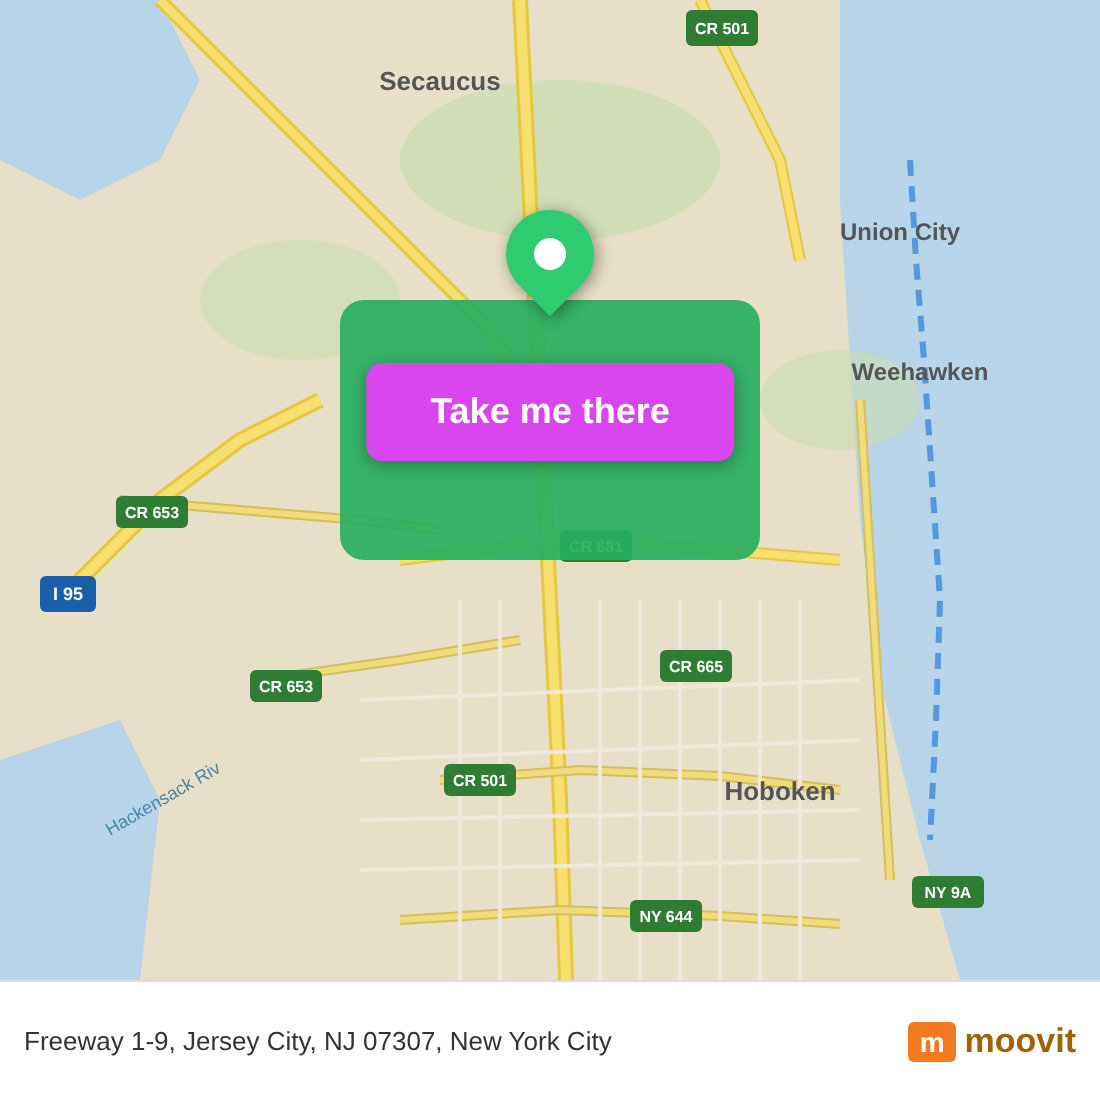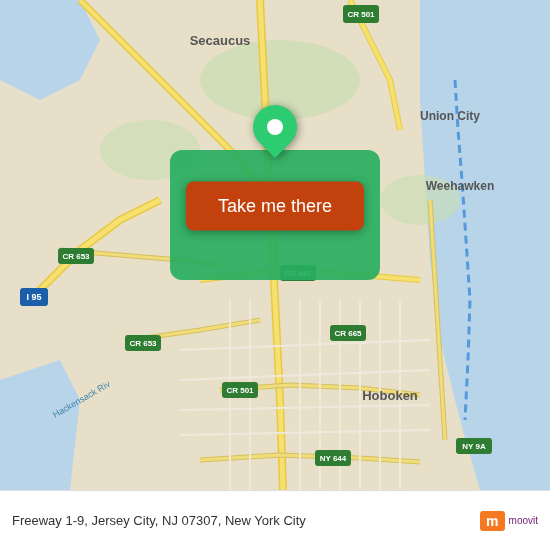--- a/index.html
+++ b/index.html
@@ -46,38 +46,38 @@
     .moovit-m {
       background: #f47920;
       color: white;
       font-weight: bold;
       font-size: 14px;
       padding: 2px 6px;
       border-radius: 3px;
     }
 
     .moovit-text {
-      color: #701a75;
-      font-weight: normal;
-      font-size: 10px;
+      color: #a16207;
+      font-weight: bold;
+      font-size: 17px;
     }
 
     
     #take-me-there-btn {
       position: absolute;
       left: 50%;
       top: 42%;
       transform: translate(-50%, -50%);
-      background: #c2410c;
+      background: #d946ef;
       color: white;
       border: none;
       border-radius: 8px;
       padding: 14px 32px;
       font-size: 18px;
-      font-weight: 400;
+      font-weight: 700;
       cursor: pointer;
       z-index: 10;
       white-space: nowrap;
       box-shadow: 0 2px 8px rgba(0,0,0,0.3);
     }
 
     
     .map-pin {
       position: absolute;
       left: 50%;

